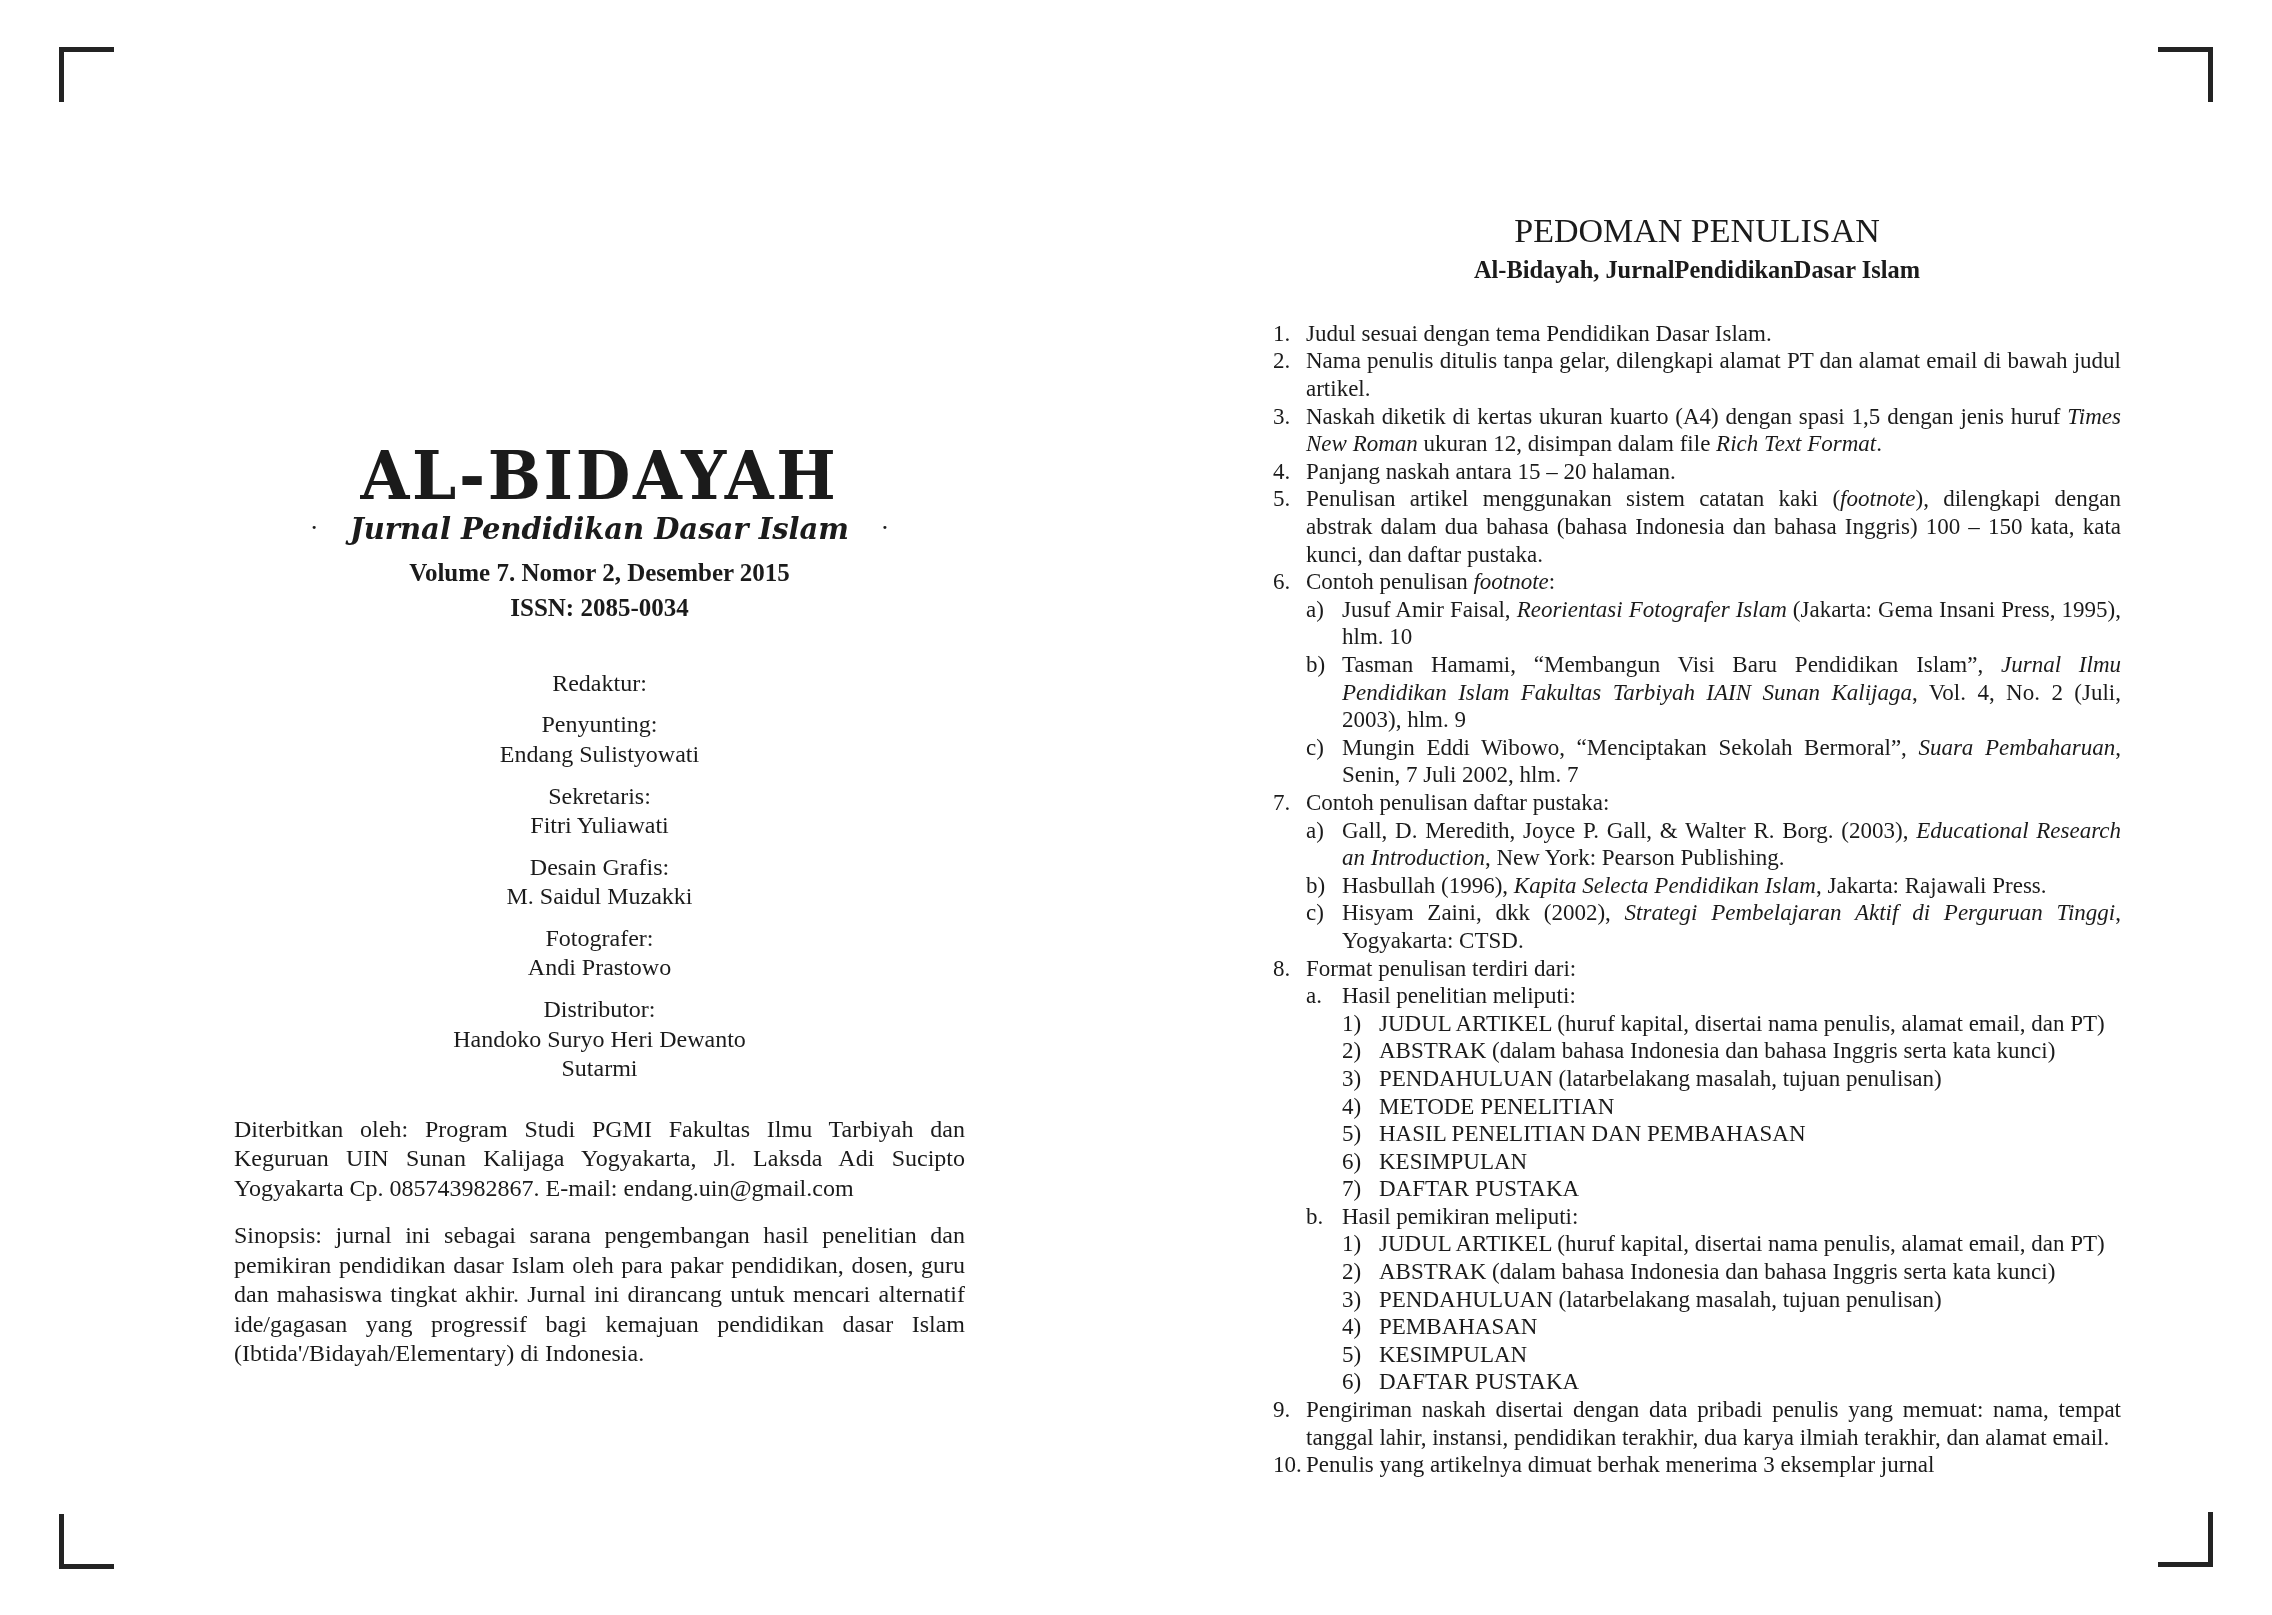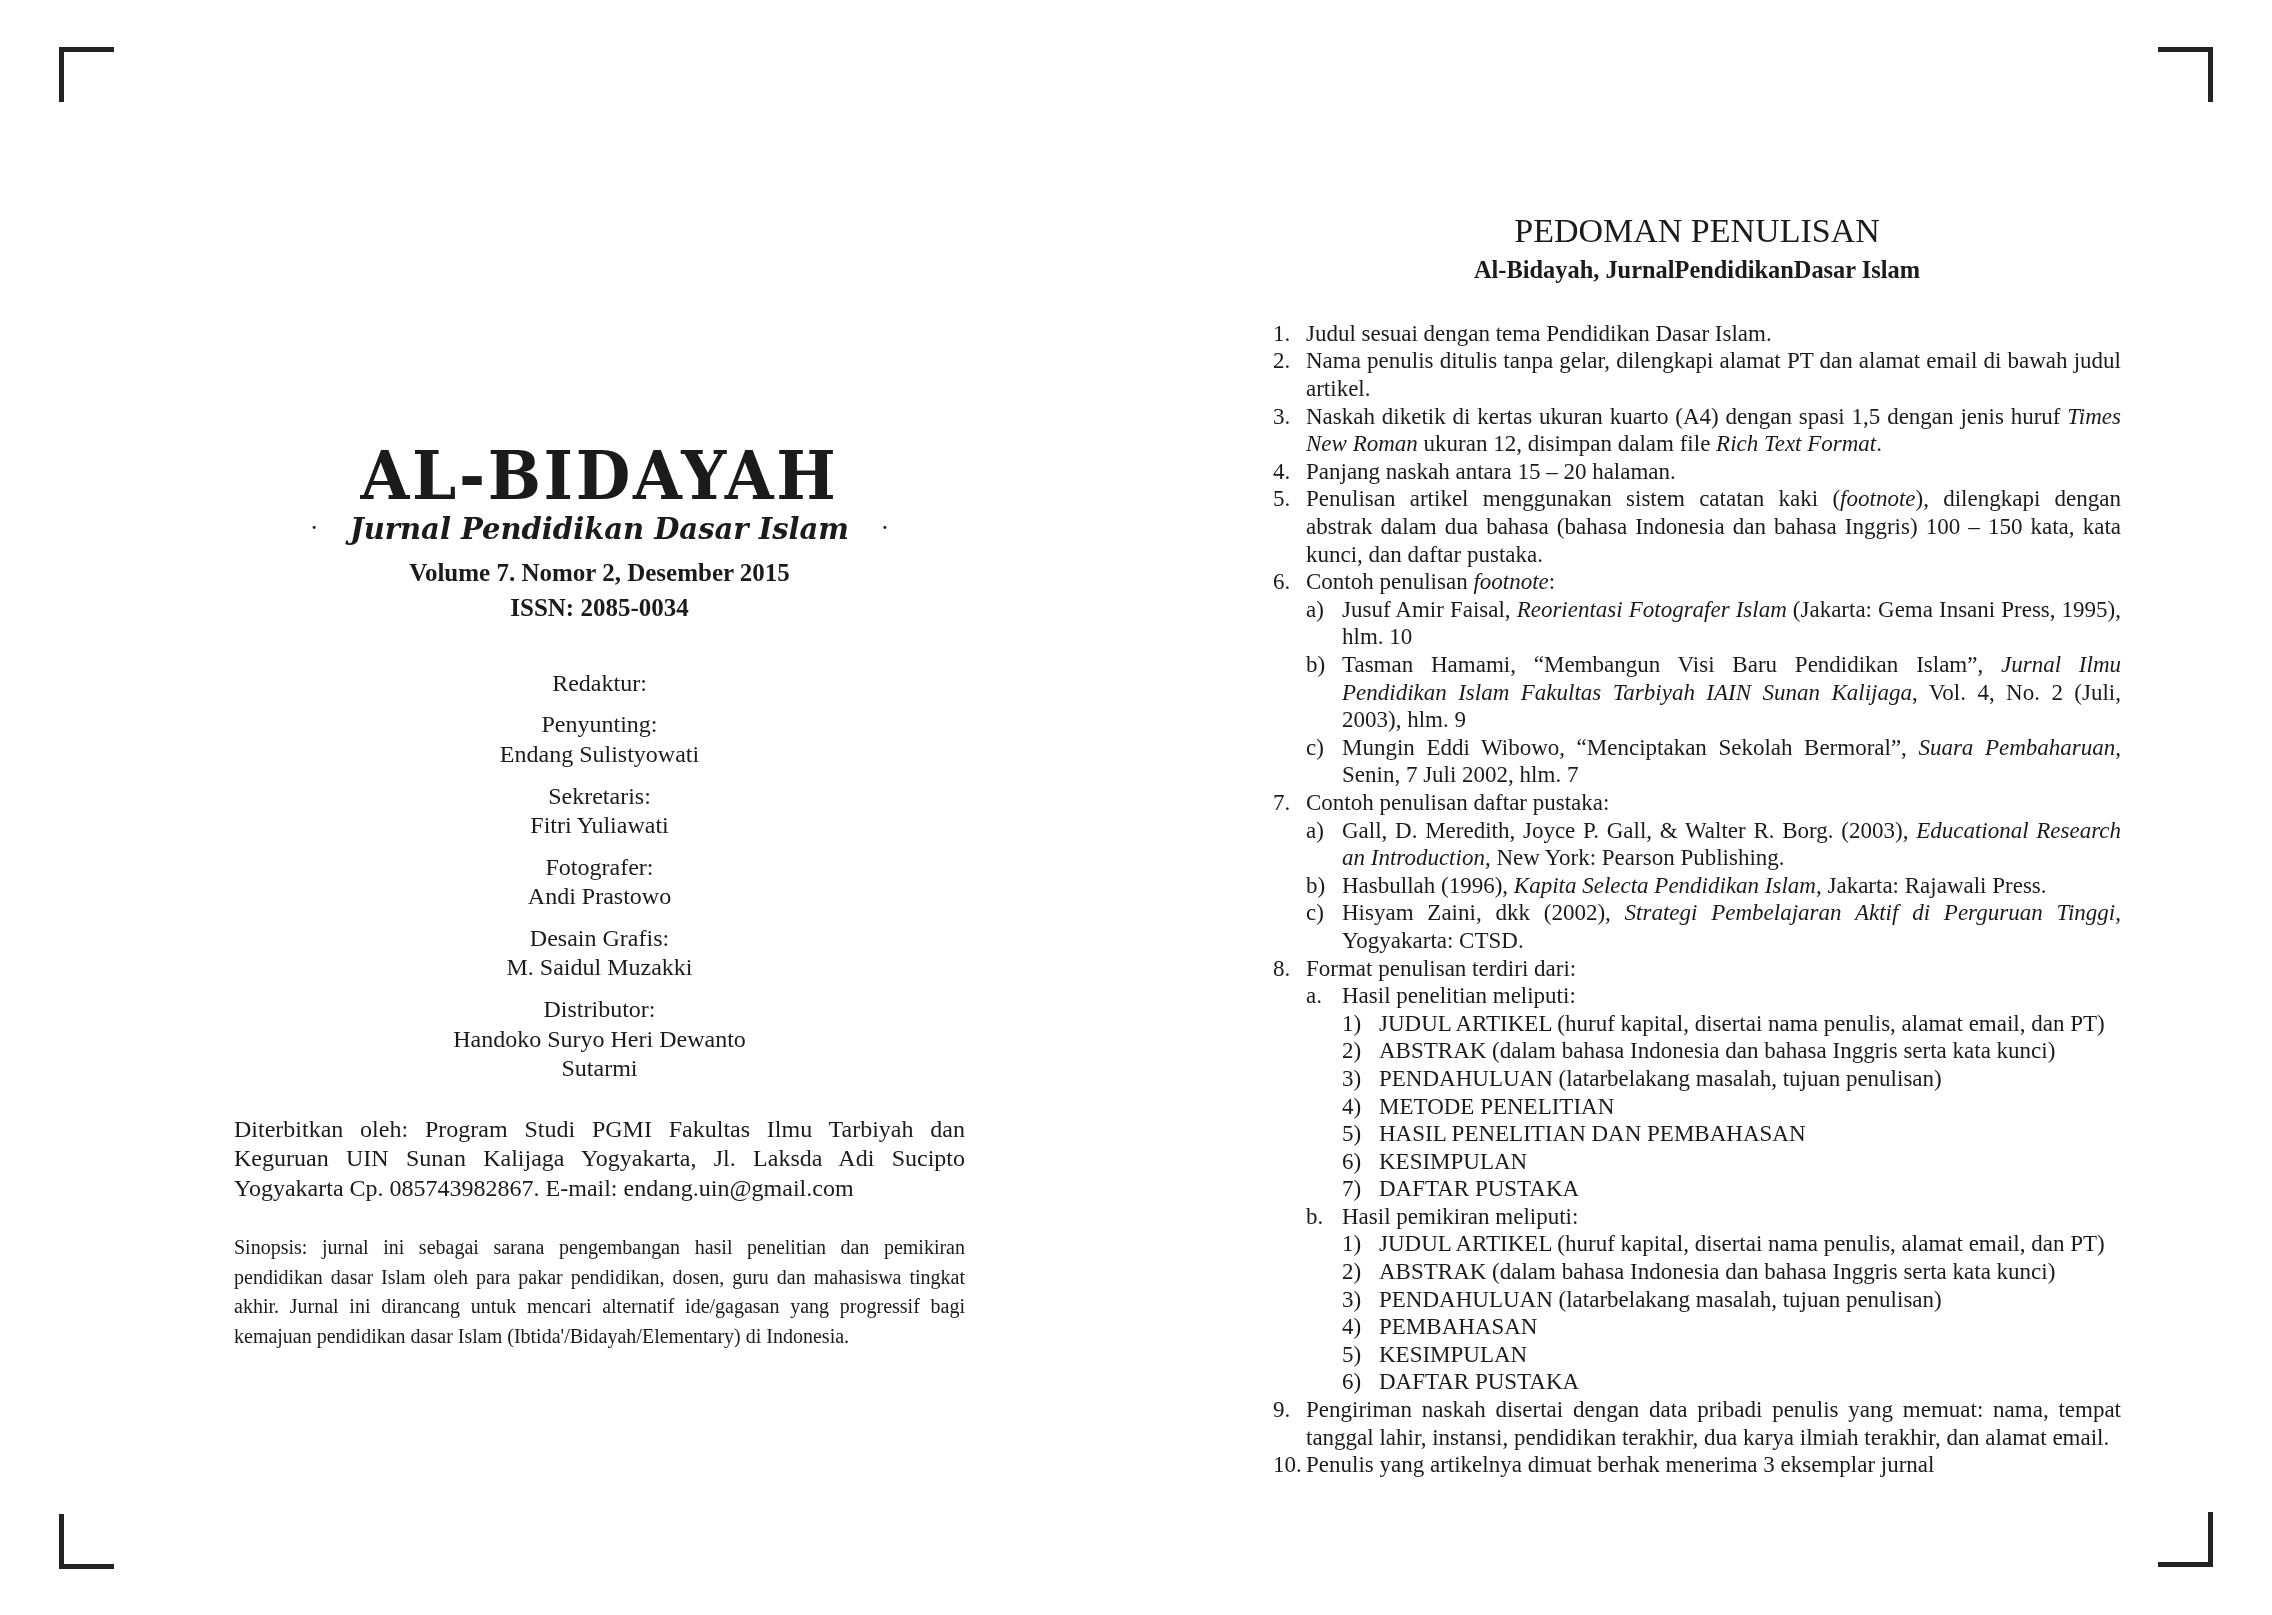--- a/index.html
+++ b/index.html
@@ -22,21 +22,21 @@
     text-align:center;letter-spacing:2.6px;transform:scaleY(1.08);transform-origin:top center;
   }
   .subtitle-row{margin-top:7px;text-align:center;white-space:nowrap;
     font-family:"DejaVu Serif", serif;font-size:29px;font-style:italic;font-weight:bold;}
   .subtitle-dot{font-style:normal;font-weight:bold;font-size:16.7px;vertical-align:6.4px;margin:0 33px;}
   .volume-line{margin-top:13px;text-align:center;font-weight:bold;font-size:25px;}
   .issn-line{margin-top:6.4px;text-align:center;font-weight:bold;font-size:25px;}
   .staff{margin-top:47px;text-align:center;font-size:24px;line-height:29.5px;}
   .staff-group{margin-bottom:12.2px;}
   .publisher{margin-top:31px;font-size:24px;line-height:29.5px;text-align:justify;}
-  .synopsis{margin-top:30px;font-size:20px;line-height:29.5px;text-align:justify;}
+  .synopsis{margin-top:18px;font-size:24px;line-height:29.5px;text-align:justify;}
 
   
   #right-page{position:absolute;left:1273px;top:212px;width:848px;}
   .doc-heading{text-align:center;font-weight:normal;font-size:34px;line-height:1.12;}
   .doc-subheading{text-align:center;font-weight:bold;font-size:24.4px;margin-top:5.8px;}
   .guidelines{margin-top:36px;font-size:23px;line-height:27.6px;}
   .gl-item{display:flex;}
   .gl-marker{flex:0 0 33px;}
   .gl-text{flex:1;text-align:justify;}
   .depth1{margin-left:33px;}
@@ -67,26 +67,26 @@
       </div>
       <div class="staff-group">
         <div class="staff-role">Penyunting:</div>
         <div class="staff-name">Endang Sulistyowati</div>
       </div>
       <div class="staff-group">
         <div class="staff-role">Sekretaris:</div>
         <div class="staff-name">Fitri Yuliawati</div>
       </div>
       <div class="staff-group">
+        <div class="staff-role">Desain Grafis:</div>
+        <div class="staff-name">M. Saidul Muzakki</div>
+      </div>
+      <div class="staff-group">
         <div class="staff-role">Fotografer:</div>
         <div class="staff-name">Andi Prastowo</div>
-      </div>
-      <div class="staff-group">
-        <div class="staff-role">Desain Grafis:</div>
-        <div class="staff-name">M. Saidul Muzakki</div>
       </div>
       <div class="staff-group">
         <div class="staff-role">Distributor:</div>
         <div class="staff-name">Handoko Suryo Heri Dewanto</div>
         <div class="staff-name">Sutarmi</div>
       </div>
     </div>
 
   <div class="publisher">Diterbitkan oleh: Program Studi PGMI Fakultas Ilmu Tarbiyah dan Keguruan UIN Sunan Kalijaga Yogyakarta, Jl. Laksda Adi Sucipto Yogyakarta Cp. 085743982867. E-mail: endang.uin@gmail.com</div>
   <div class="synopsis">Sinopsis: jurnal ini sebagai sarana pengembangan hasil penelitian dan pemikiran pendidikan dasar Islam oleh para pakar pendidikan, dosen, guru dan mahasiswa tingkat akhir. Jurnal ini dirancang untuk mencari alternatif ide/gagasan yang progressif bagi kemajuan pendidikan dasar Islam (Ibtida'/Bidayah/Elementary) di Indonesia.</div>

